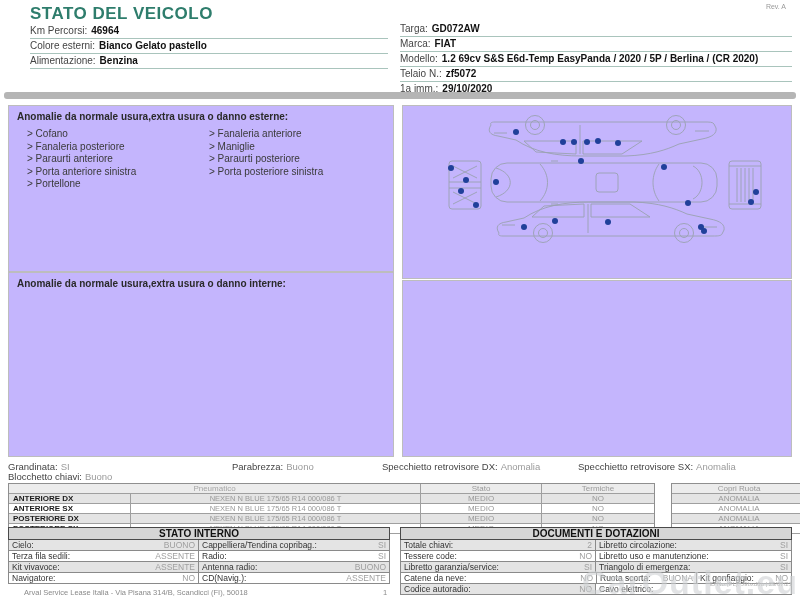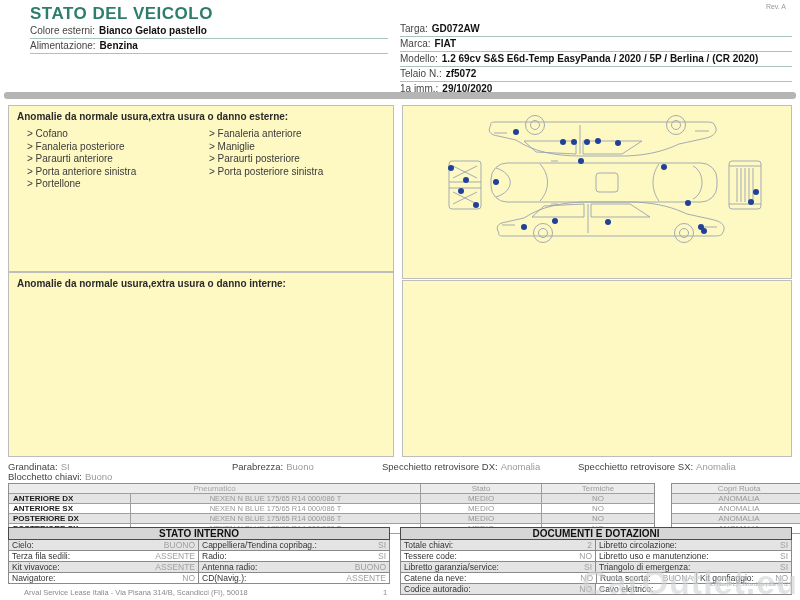--- a/index.html
+++ b/index.html
@@ -10,21 +10,21 @@
   .rev{position:absolute;right:14px;top:3px;font-size:7px;color:#999;}
   .infoblock{position:absolute;}
   .irow{border-bottom:1px solid #a9c4bc;padding:1px 0 1px 0;font-size:10px;color:#444;line-height:12px;}
   .irow .lbl{margin-right:4px;}
   .irow b{color:#111;}
   #info-left{left:30px;top:24px;width:358px;}
   #info-right{left:400px;top:22px;width:392px;}
   
   .graybar{position:absolute;left:4px;top:92px;width:792px;height:7px;background:#b5b5b5;border-radius:3px;}
   
-  .panel{position:absolute;border:1px solid #bdbdbd;background:#fef9c3;}
+  .panel{position:absolute;border:1px solid #bdbdbd;background:#c4b5fd;}
   #panel-ext{left:8px;top:105px;width:384px;height:165px;}
   #panel-int{left:8px;top:272px;width:384px;height:183px;}
   #panel-diagram{left:402px;top:105px;width:388px;height:172px;}
   #panel-empty{left:402px;top:280px;width:388px;height:175px;}
   .ptitle{padding:5px 8px 2px 8px;font-size:10px;font-weight:bold;color:#2a2a2a;}
   .alist{position:absolute;top:22px;font-size:10px;color:#3a3a3a;line-height:12.5px;}
   #acol1{left:18px;}
   #acol2{left:200px;}
   .alist div{white-space:nowrap;}
   
@@ -69,20 +69,22 @@
 </style>
 </head>
 <body>
 
 <div id="page">
 
   <div class="title">STATO DEL VEICOLO</div>
   <div class="rev">Rev. A</div>
 
   <div id="info-left" class="infoblock">
+    <div class="irow">
+      <span class="lbl">Km Percorsi:</span><b>46964</b></div>
     <div class="irow">
       <span class="lbl">Colore esterni:</span><b>Bianco Gelato pastello</b></div>
     <div class="irow">
       <span class="lbl">Alimentazione:</span><b>Benzina</b></div>
   </div>
 
   <div id="info-right" class="infoblock">
     <div class="irow">
       <span class="lbl">Targa:</span><b>GD072AW</b></div>
     <div class="irow">

